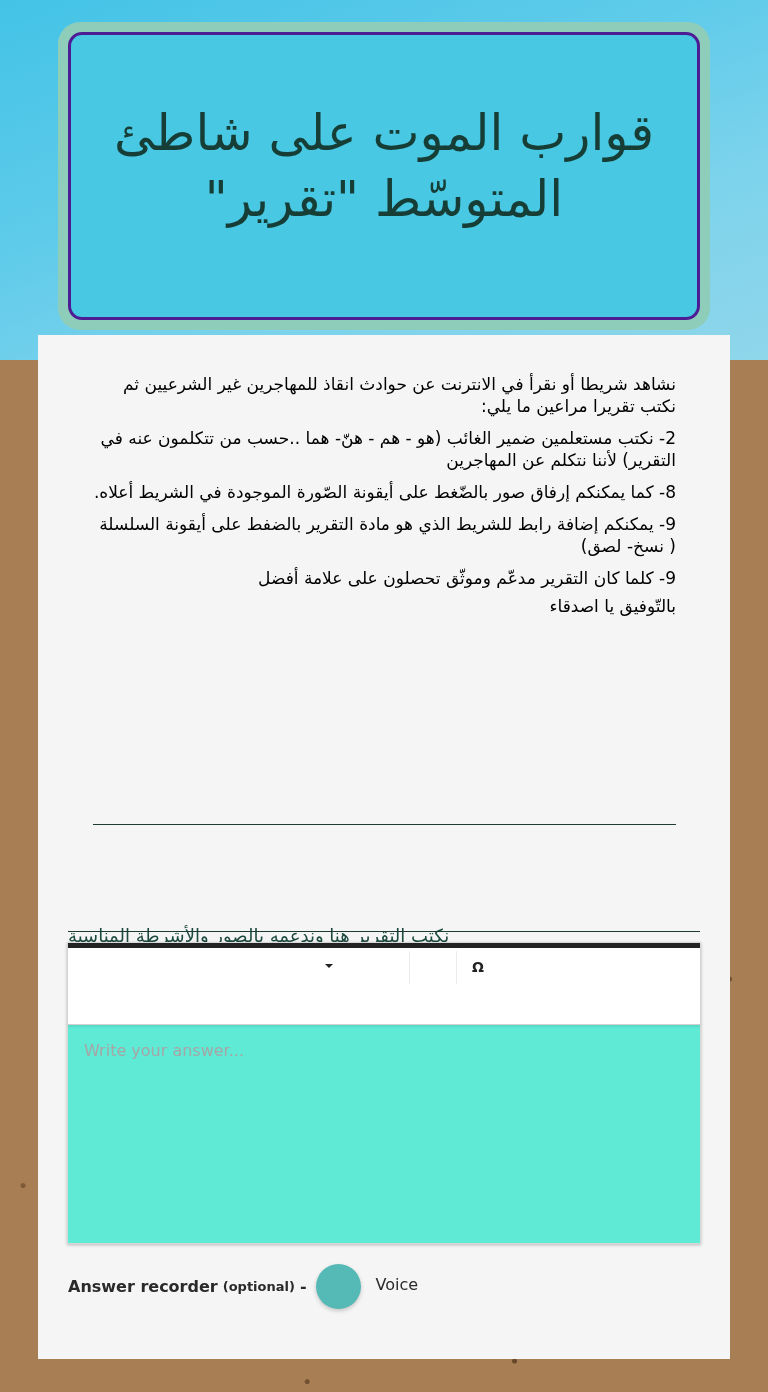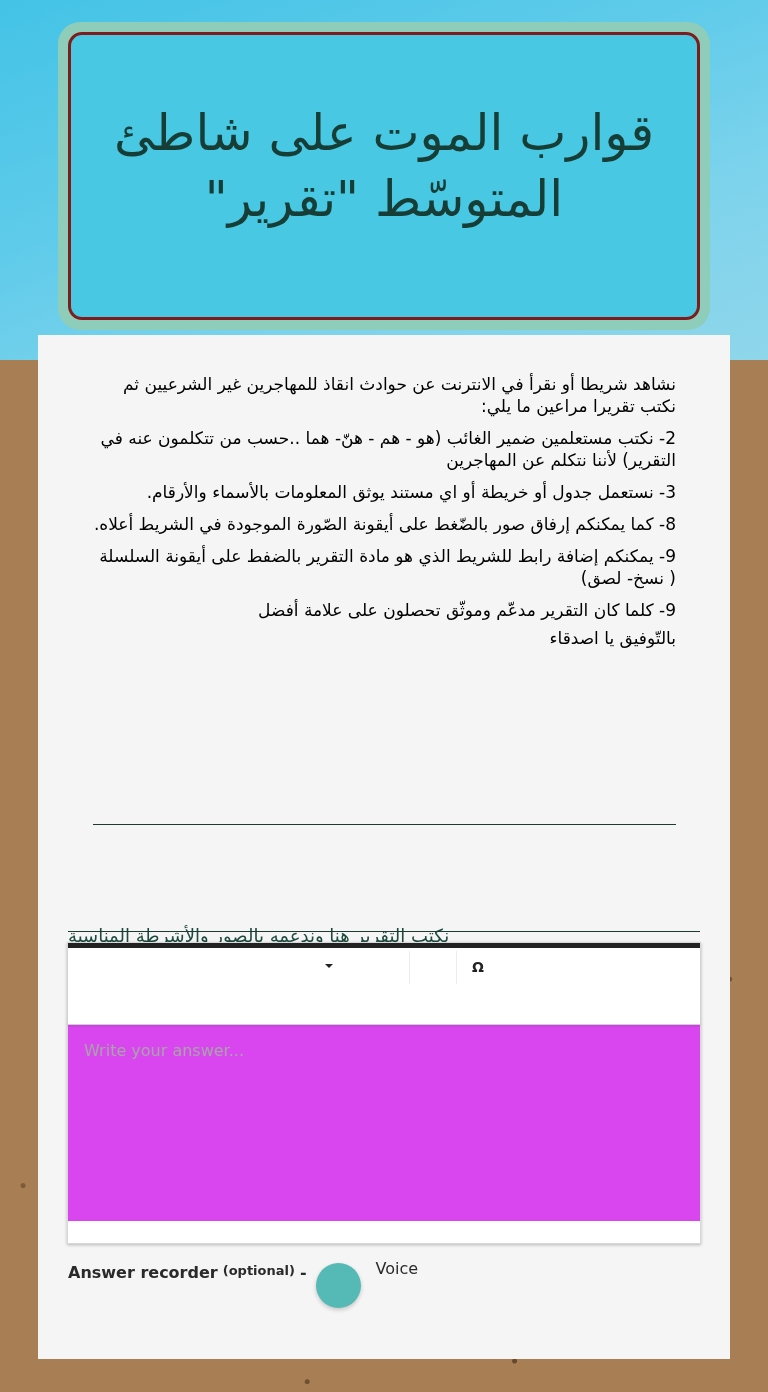--- a/index.html
+++ b/index.html
@@ -27,21 +27,21 @@
     .title-banner {
       position: absolute; left: 58px; top: 22px; width: 652px; height: 308px;
       background: #8fcdbb;
       border-radius: 22px;
       padding: 10px;
     }
     .title-inner {
       width: 100%; height: 100%;
       background: #49c8e3;
       border-radius: 14px;
-      border: 3px solid #7f1d1d;
+      border: 3px solid #4c1d95;
       display: flex; align-items: center; justify-content: center;
       padding: 0 40px 20px;
     }
     .title-text {
       direction: rtl; text-align: center;
       font-family: "DejaVu Sans", sans-serif;
       font-size: 50px; line-height: 66px;
       color: #163e36;
       font-weight: normal;
     }
@@ -99,31 +99,31 @@
     }
     .tb-sep1 { position: absolute; left: 341px; top: 3px; width: 1px; height: 33px; background: #ececec; }
     .tb-sep2 { position: absolute; left: 388px; top: 3px; width: 1px; height: 33px; background: #ececec; }
     .tb-omega {
       position: absolute; left: 396px; top: 6px; width: 28px; height: 26px;
       font-family: "DejaVu Sans", sans-serif; font-weight: bold;
       font-size: 14px; line-height: 26px; color: #222; text-align: center;
       cursor: pointer;
     }
     .answer-area {
-      display: block; width: 100%; height: 196px;
+      display: block; width: 100%; height: 218px;
       border: none; outline: none; resize: none;
       padding: 16px;
       font-family: "DejaVu Sans", sans-serif;
       font-size: 16px; color: #333;
-      background: #d946ef;
+      background: #5eead4;
     }
     .answer-area::placeholder { color: #a6a6a6; }
     .recorder {
       position: absolute; left: 30px; top: 928px; height: 46px;
-      display: flex; align-items: flex-start;
+      display: flex; align-items: center;
       font-family: "DejaVu Sans", sans-serif;
       color: #2a2a2a;
     }
     .rec-label { font-weight: bold; font-size: 16px; }
     .rec-optional { font-weight: bold; font-size: 13px; margin-left: 5px; }
     .rec-dash { font-weight: bold; font-size: 16px; margin-left: 5px; }
     .rec-button {
       width: 45px; height: 45px; border-radius: 50%;
       background: #55b9b5;
       box-shadow: 0 2px 4px rgba(0,0,0,0.2);
@@ -140,21 +140,20 @@
 <div class="title-banner">
   <div class="title-inner">
     <h1 class="title-text">قوارب الموت على شاطئ المتوسّط "تقرير"</h1>
   </div>
 </div>
 
 <div class="card">
   <div class="instructions">
     <p>نشاهد شريطا أو نقرأ في الانترنت عن حوادث انقاذ للمهاجرين غير الشرعيين ثم نكتب تقريرا مراعين ما يلي:</p>
     <p>2- نكتب مستعلمين ضمير الغائب (هو - هم - هنّ- هما ..حسب من تتكلمون عنه في التقرير) لأننا نتكلم عن المهاجرين</p>
-    <p>3- نستعمل جدول أو خريطة أو اي مستند يوثق المعلومات بالأسماء والأرقام.</p>
     <p>8- كما يمكنكم إرفاق صور بالضّغط على أيقونة الصّورة الموجودة في الشريط أعلاه.</p>
     <p>9- يمكنكم إضافة رابط للشريط الذي هو مادة التقرير بالضفط على أيقونة السلسلة ( نسخ- لصق)</p>
     <p style="margin-bottom:6px">9- كلما كان التقرير مدعّم وموثّق تحصلون على علامة أفضل</p>
     <p>بالتّوفيق يا اصدقاء</p>
   </div>
   <div class="divider"></div>
 
   <div class="question">
     <span>نكتب التقرير هنا وندعمه بالصور والأشرطة المناسبة</span>
   </div>

